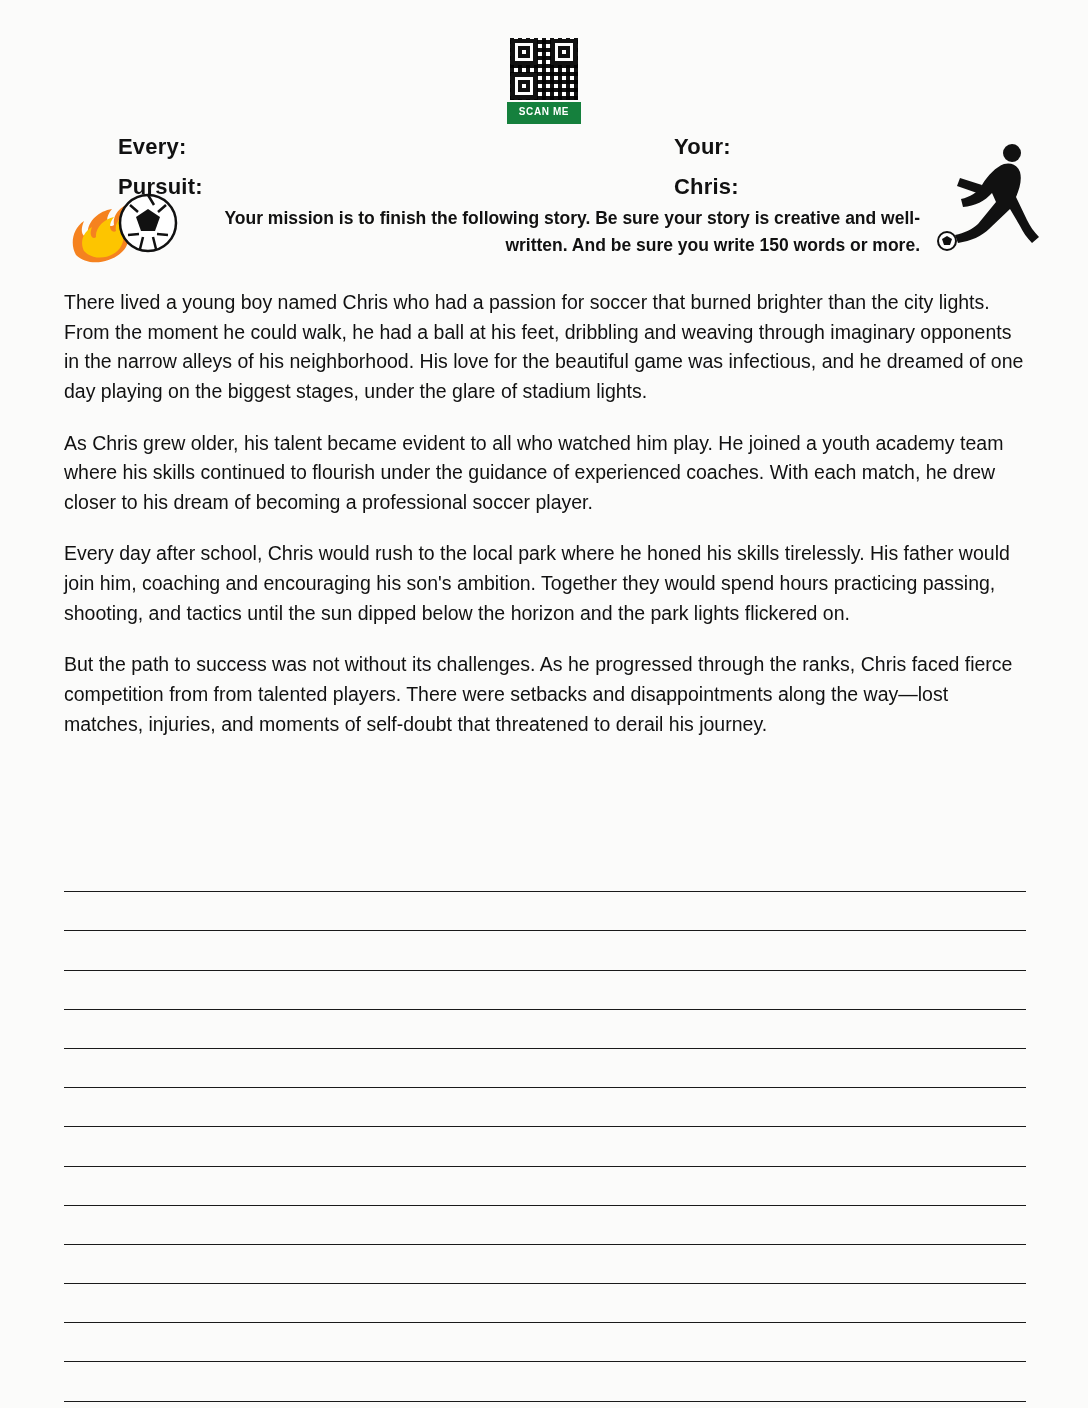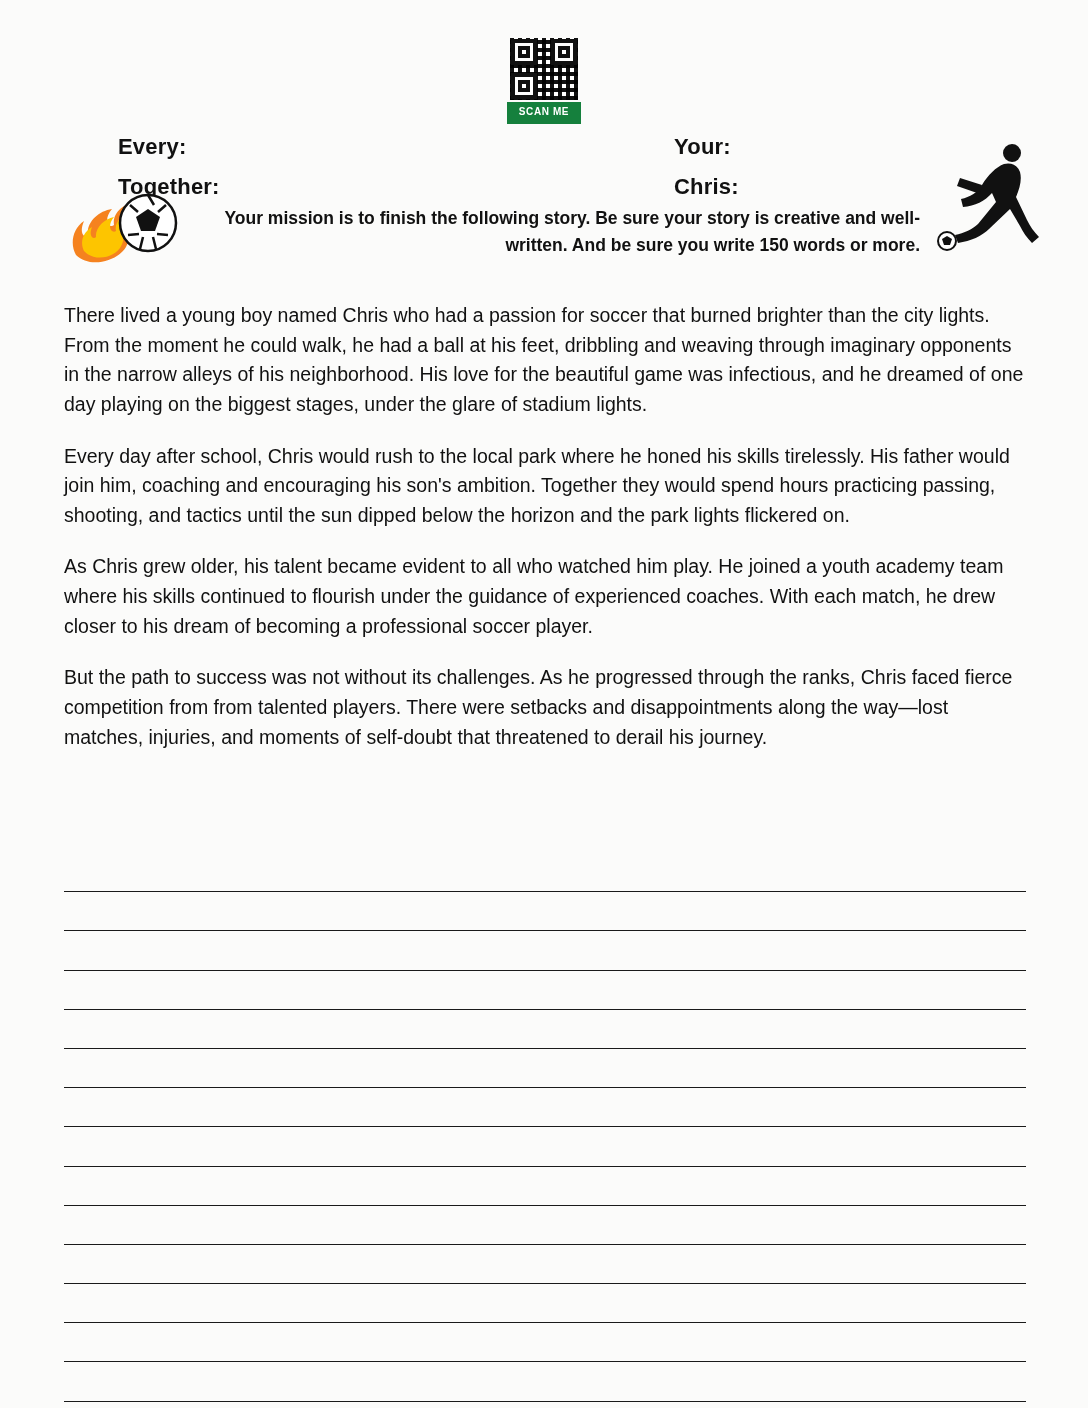--- a/index.html
+++ b/index.html
@@ -134,21 +134,21 @@
   .story {
     position: absolute;
     left: 64px;
     top: 288px;
     width: 966px;
     font-size: 19.5px;
     line-height: 1.52;
     color: #111;
   }
   .story p {
-    margin: 13px 0 22px 0;
+    margin: 0 0 22px 0;
   }
 
   
   .lines {
     position: absolute;
     left: 64px;
     top: 853px;
     width: 962px;
   }
   .line {
@@ -156,21 +156,21 @@
     border-bottom: 1.6px solid #1a1a1a;
   }
 </style>
 </head>
 <body>
 
 <div class="page">
 
   <div class="header">
     <div class="field field-name">Every:</div>
-    <div class="field field-section">Together:</div>
+    <div class="field field-section">Pursuit:</div>
     <div class="field field-date">Your:</div>
     <div class="field field-score">Chris:</div>
   </div>
 
   <div class="qr-wrap">
     <div class="qr-code">
       <div class="qr-finder-bl"></div>
     </div>
     <div class="scan-me">SCAN ME</div>
   </div>
@@ -189,22 +189,22 @@
   <svg class="soccer-player" viewBox="0 0 130 120">
     <circle cx="96" cy="13" r="9" fill="#111"></circle>
     <path d="M88 24 C80 27 72 35 66 45 C61 53 54 57 45 59 L47 67 C59 66 69 61 76 53 L80 62 L62 84 C57 89 48 93 39 95 L42 103 C55 101 66 96 73 89 L94 69 L104 86 C107 92 111 98 116 103 L123 97 C118 92 114 86 111 80 L100 57 C104 48 106 39 104 32 C102 26 96 22 88 24 Z" fill="#111"></path>
     <path d="M66 45 L44 38 L41 46 L64 54 Z" fill="#111"></path>
     <circle cx="31" cy="101" r="9" fill="#ffffff" stroke="#111" stroke-width="2"></circle>
     <polygon points="31,96 36,99 34,105 28,105 26,99" fill="#111"></polygon>
   </svg>
 
   <div class="story">
     <p>There lived a young boy named Chris who had a passion for soccer that burned brighter than the city lights. From the moment he could walk, he had a ball at his feet, dribbling and weaving through imaginary opponents in the narrow alleys of his neighborhood. His love for the beautiful game was infectious, and he dreamed of one day playing on the biggest stages, under the glare of stadium lights.</p>
+    <p>As Chris grew older, his talent became evident to all who watched him play. He joined a youth academy team where his skills continued to flourish under the guidance of experienced coaches. With each match, he drew closer to his dream of becoming a professional soccer player.</p>
     <p>Every day after school, Chris would rush to the local park where he honed his skills tirelessly. His father would join him, coaching and encouraging his son's ambition. Together they would spend hours practicing passing, shooting, and tactics until the sun dipped below the horizon and the park lights flickered on.</p>
-    <p>As Chris grew older, his talent became evident to all who watched him play. He joined a youth academy team where his skills continued to flourish under the guidance of experienced coaches. With each match, he drew closer to his dream of becoming a professional soccer player.</p>
     <p>But the path to success was not without its challenges. As he progressed through the ranks, Chris faced fierce competition from from talented players. There were setbacks and disappointments along the way—lost matches, injuries, and moments of self-doubt that threatened to derail his journey.</p>
   </div>
 
   <div class="lines">
     <div class="line"></div>
     <div class="line"></div>
     <div class="line"></div>
     <div class="line"></div>
     <div class="line"></div>
     <div class="line"></div>

